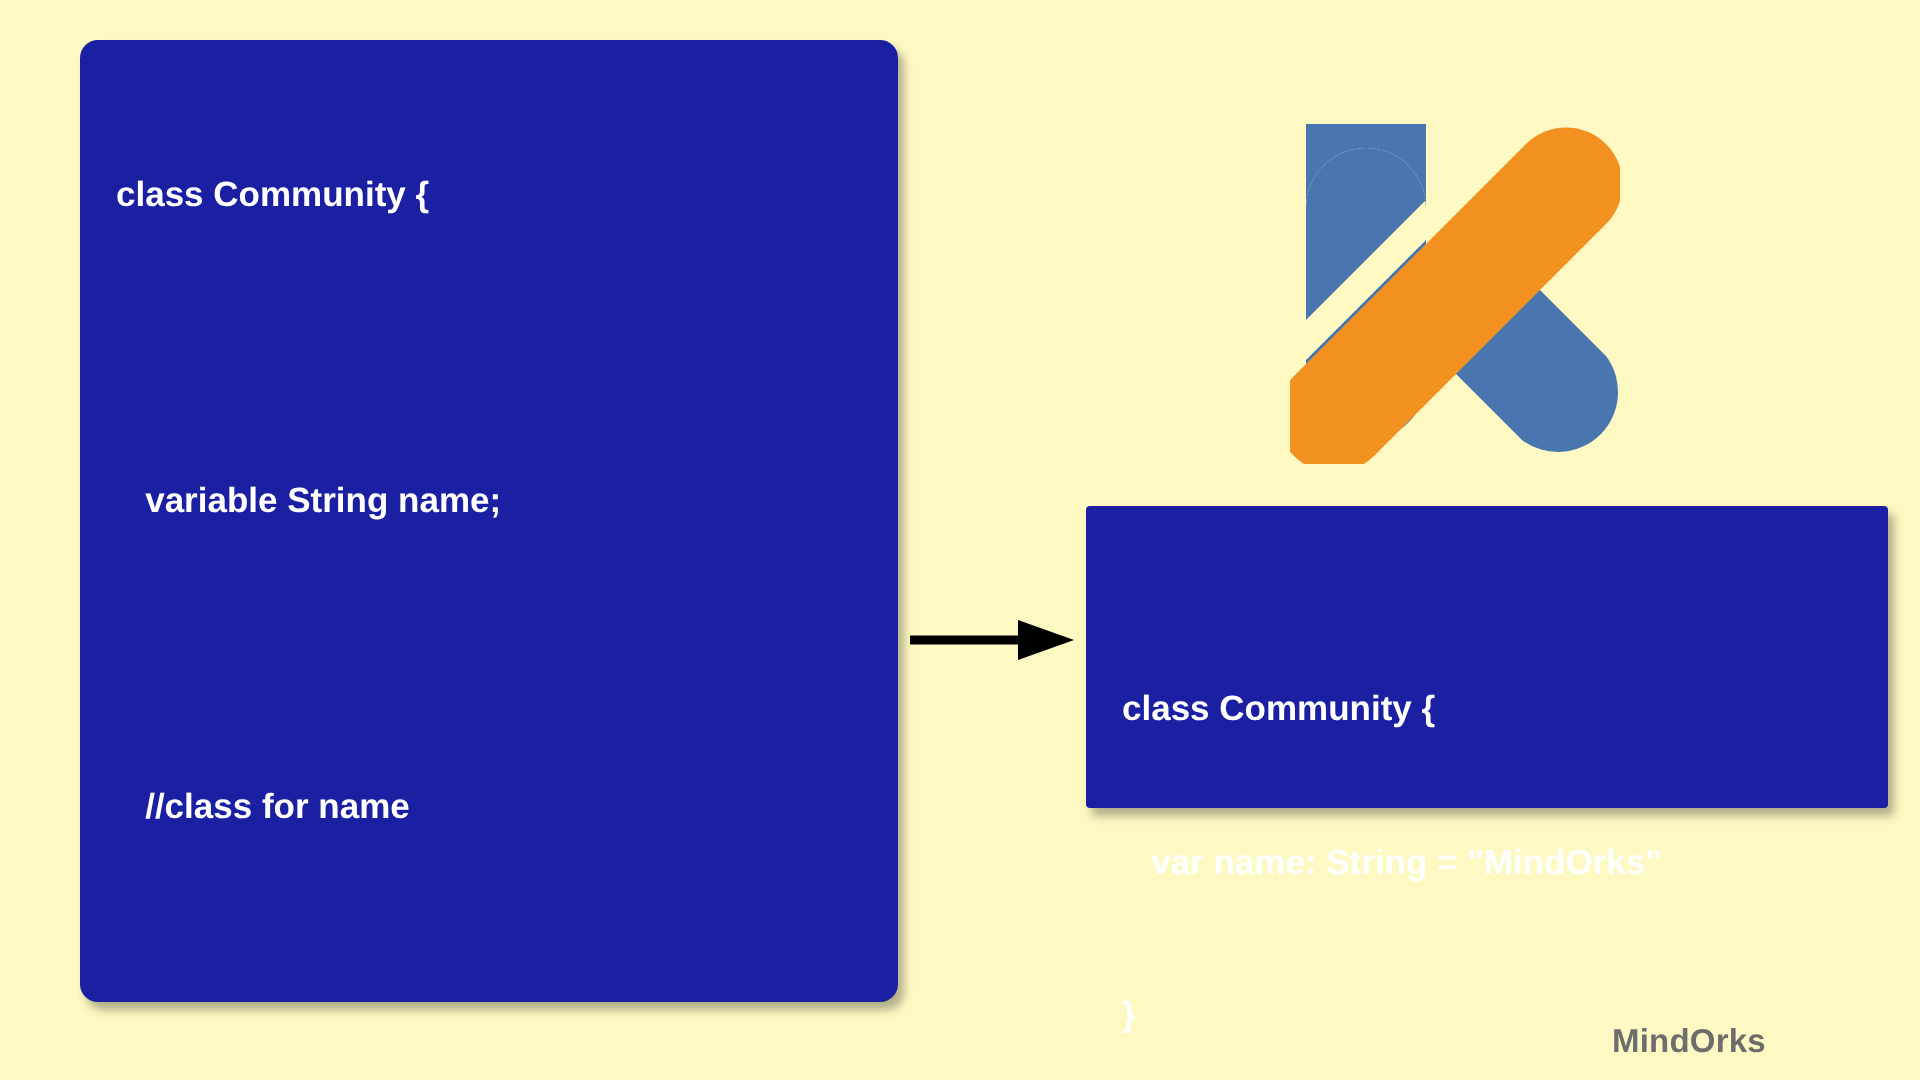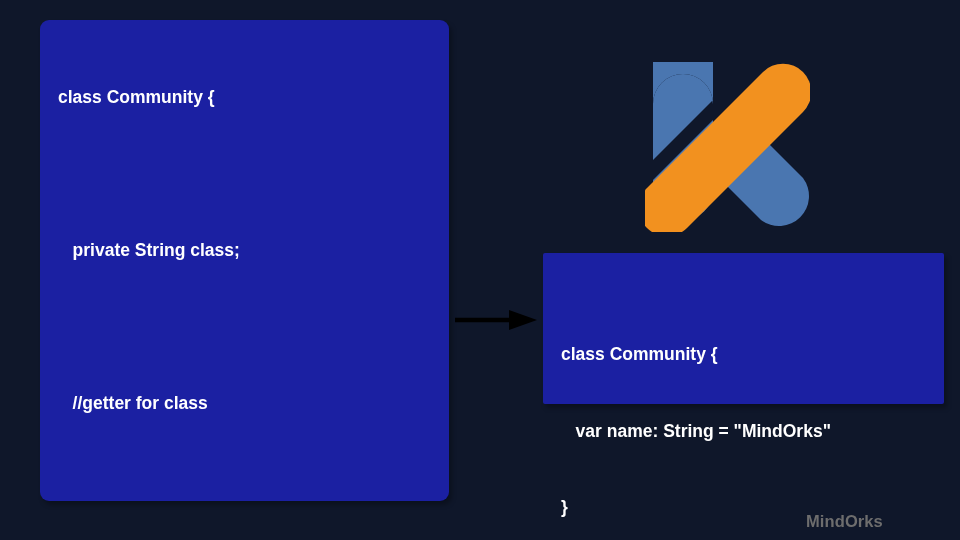--- a/index.html
+++ b/index.html
@@ -11,21 +11,21 @@
     width: 960px;
     height: 540px;
     position: relative;
     overflow: hidden;
     font-family: "Liberation Sans", sans-serif;
   }
 
   .canvas {
     position: absolute;
     inset: 0;
-    background: #0f172a;
+    background: #fef9c3;
   }
 
   
   .code-block {
     position: absolute;
     background: #1b20a2;
     color: #ffffff;
     font-family: "Liberation Sans", sans-serif;
     font-weight: bold;
     white-space: pre;
@@ -92,23 +92,23 @@
   }
 </style>
 </head>
 <body>
 
 <div class="canvas">
 
   <div class="code-block java">
     <span class="code-line">class Community {</span>
     <span class="code-line"></span>
-    <span class="code-line">   private String class;</span>
+    <span class="code-line">   variable String name;</span>
     <span class="code-line"></span>
-    <span class="code-line">   //getter for class</span>
+    <span class="code-line">   //class for name</span>
     
     
     
     
     
     
     
     
     
     

